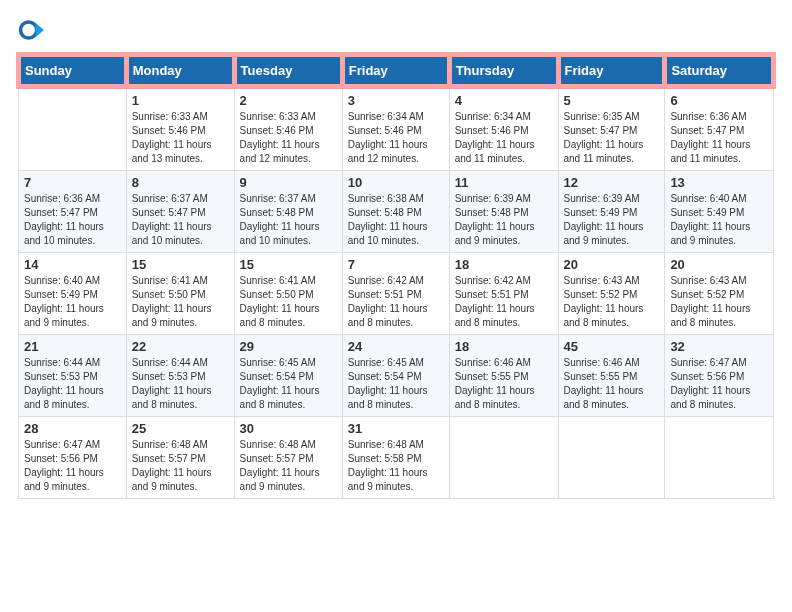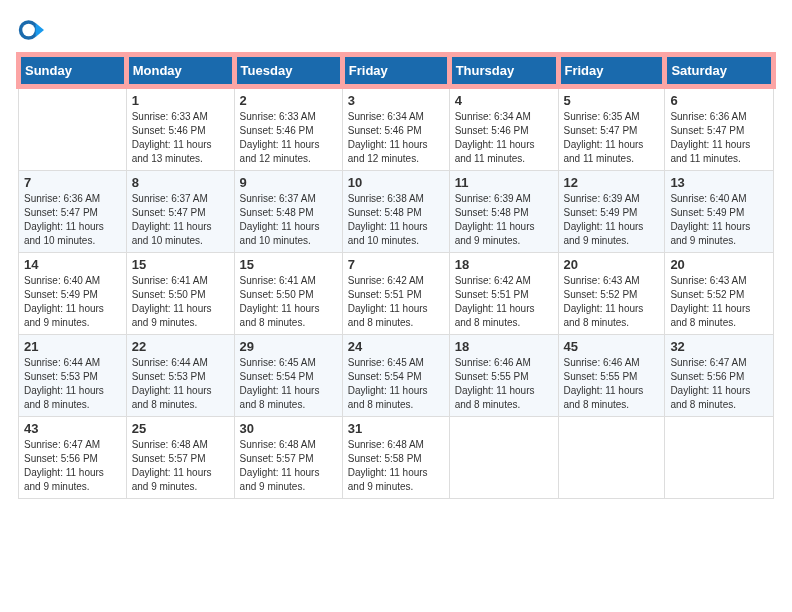--- a/index.html
+++ b/index.html
@@ -314,21 +314,21 @@
         <td>
           <span class="day-number">32</span>
           <div class="day-info" style="white-space: pre-line;">Sunrise: 6:47 AM
 Sunset: 5:56 PM
 Daylight: 11 hours
 and 8 minutes.</div>
         </td>
       </tr>
       <tr>
         <td>
-          <span class="day-number">43</span>
+          <span class="day-number">28</span>
           <div class="day-info" style="white-space: pre-line;">Sunrise: 6:47 AM
 Sunset: 5:56 PM
 Daylight: 11 hours
 and 9 minutes.</div>
         </td>
         <td>
           <span class="day-number">25</span>
           <div class="day-info" style="white-space: pre-line;">Sunrise: 6:48 AM
 Sunset: 5:57 PM
 Daylight: 11 hours

